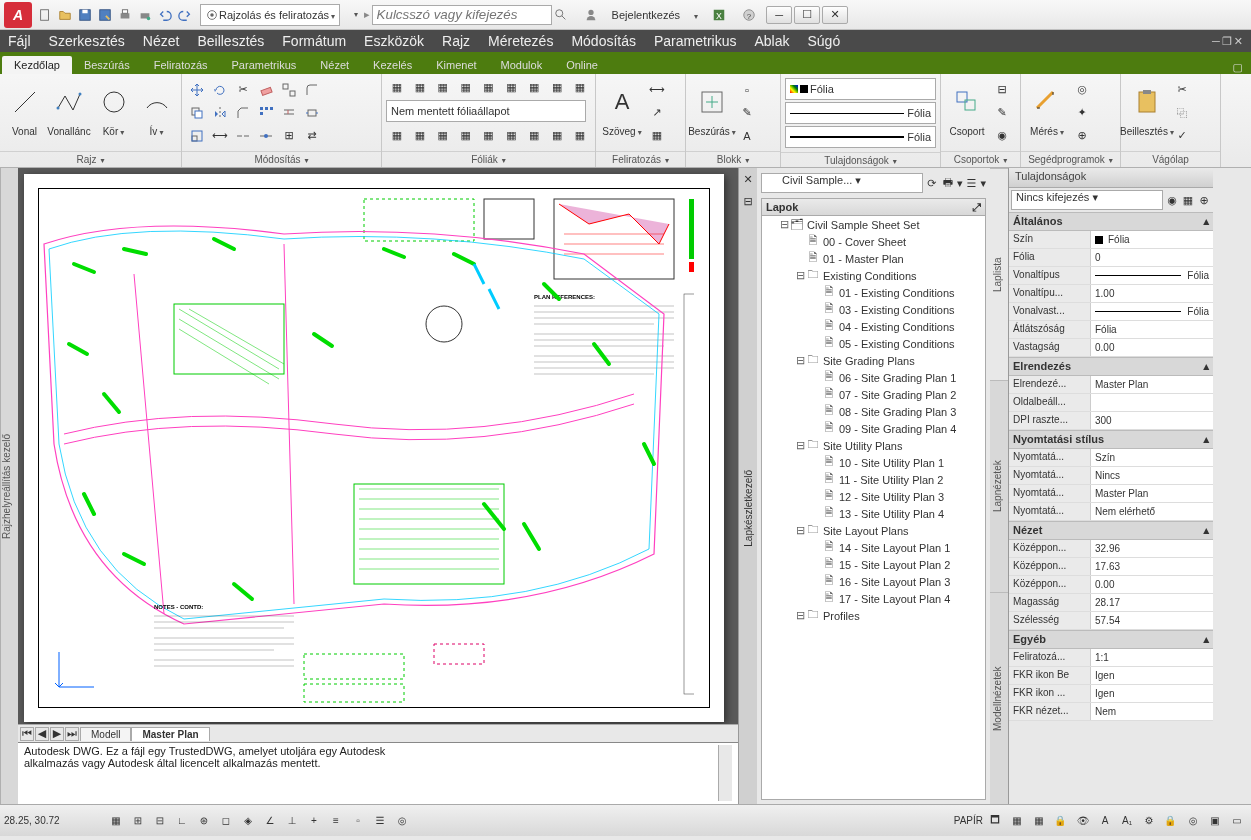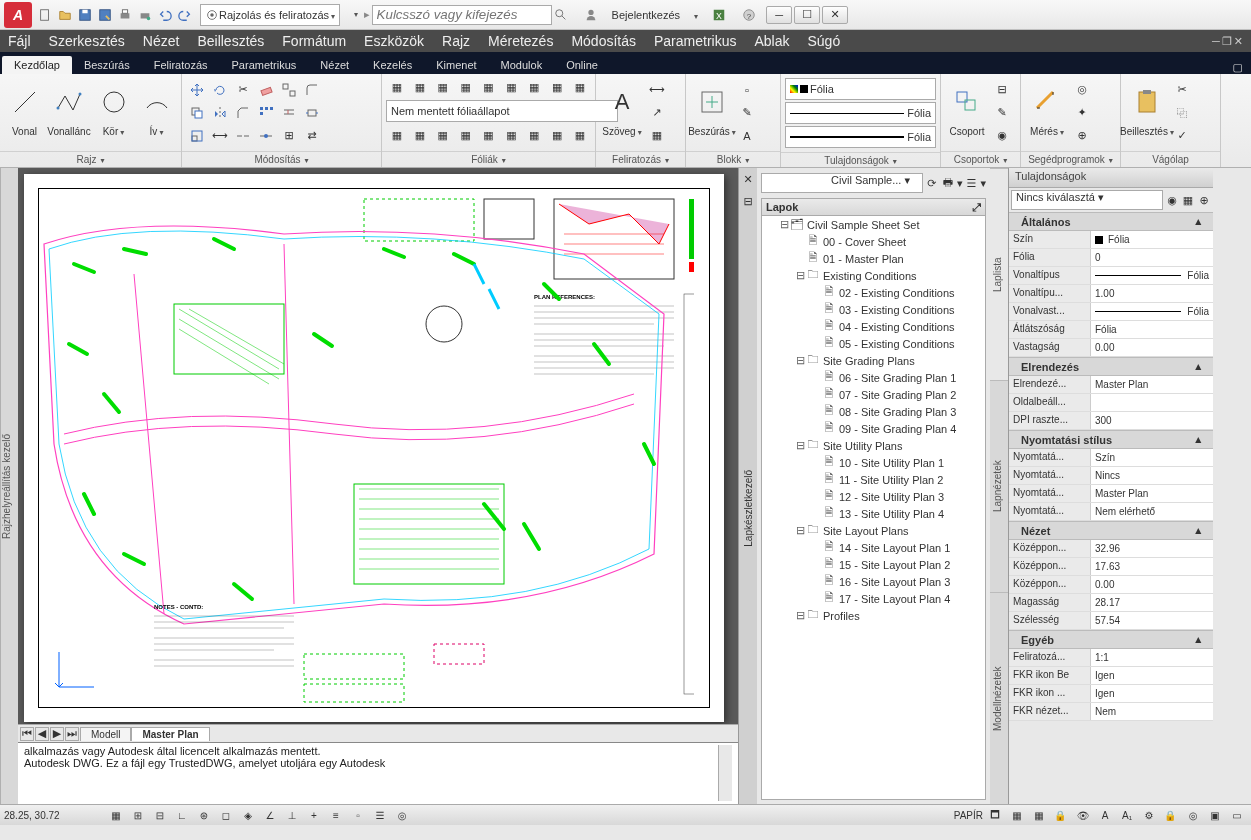--- a/index.html
+++ b/index.html
@@ -17,36 +17,36 @@
 .title-right { display: flex; gap: 12px; align-items: center; text-align: center; }
 .winbtns { display: flex; gap: 2px; margin-left: 8px; }
 .winbtn { width: 26px; height: 18px; border: 1px solid #aaa; background: linear-gradient(#fefefe,#e0e0e0); display: flex; align-items: center; justify-content: center; border-radius: 2px; }
 
 
 .menu-bar { height: 22px; background: #4a4a4a; display: flex; align-items: center; padding: 0 8px; gap: 18px; color: #eee; }
 .menu-item { cursor: pointer; font-size: 14px; }
 .mdi-btns { margin-left: auto; display: flex; gap: 2px; }
 
 
-.tab-bar { height: 22px; background: #0f172a; display: flex; align-items: flex-end; padding: 0 2px; color: #ddd; }
+.tab-bar { height: 22px; background: #4d7c0f; display: flex; align-items: flex-end; padding: 0 2px; color: #ddd; }
 .rtab { padding: 3px 12px; cursor: pointer; font-size: 11px; }
 .rtab.active { background: #f4f4f4; color: #222; border-radius: 2px 2px 0 0; }
 
 
 .ribbon { height: 94px; background: linear-gradient(#f6f6f6,#eaeaea); border-bottom: 1px solid #b0b0b0; display: flex; }
 .ribbon-panel { border-right: 1px solid #c8c8c8; display: flex; flex-direction: column; }
 .panel-body { flex: 1; display: flex; align-items: center; padding: 2px 4px; gap: 2px; }
 .panel-title { height: 16px; text-align: center; font-size: 10px; color: #555; border-top: 1px solid #d0d0d0; display: flex; align-items: center; justify-content: center; gap: 2px; }
 .big-btn { display: flex; flex-direction: column; align-items: center; width: 44px; padding: 2px; cursor: pointer; }
 .big-btn .ico { width: 28px; height: 28px; display: flex; align-items: center; justify-content: center; }
 .big-btn .lbl { font-size: 10px; margin-top: 10px; text-align: center; line-height: 11px; }
 .grid6 { display: grid; grid-template-columns: repeat(6, 22px); grid-auto-rows: 22px; gap: 1px; }
 .grid2 { display: grid; grid-template-columns: repeat(2, 22px); grid-auto-rows: 22px; gap: 1px; }
 .sm-btn { width: 22px; height: 22px; display: flex; align-items: center; justify-content: center; border: 1px solid transparent; cursor: pointer; }
-.layer-combo { width: 232px; height: 22px; border: 1px solid #aaa; background: #fff; display: flex; align-items: center; padding: 0 4px; font-size: 11px; }
+.layer-combo { width: 200px; height: 22px; border: 1px solid #aaa; background: #fff; display: flex; align-items: center; padding: 0 4px; font-size: 11px; }
 
 
 .main-area { display: flex; height: 636px; }
 .left-rail { width: 18px; background: #d8d8d8; writing-mode: vertical-rl; text-align: center; padding: 4px 0; font-size: 10px; color: #555; border-right: 1px solid #b0b0b0; transform: rotate(180deg); }
 
 .drawing-area { width: 720px; display: flex; flex-direction: column; background: #5a5a5a; }
 .canvas-scroll { flex: 1; background: #5a5a5a; overflow: hidden; position: relative; padding: 6px; }
 .paper { width: 700px; height: 548px; background: #fff; box-shadow: 2px 2px 8px rgba(0,0,0,0.5); position: relative; overflow: hidden; }
 .paper-border { position: absolute; inset: 14px; border: 1px solid #000; }
 .plan-svg { position: absolute; inset: 20px 30px 20px 10px; }
@@ -55,42 +55,42 @@
 .mt-tab { padding: 1px 10px; background: #f4f4f4; border: 1px solid #aaa; border-bottom: none; font-size: 10px; }
 .mt-tab.active { background: #fff; font-weight: bold; }
 .cmd-area { height: 62px; background: #fff; border-top: 1px solid #888; font-family: "Consolas", monospace; font-size: 11px; padding: 2px 6px; color: #222; }
 .cmd-area .scroll-stub { float: right; width: 14px; height: 56px; background: #e8e8e8; border-left:1px solid #aaa; }
 
 
 .sheet-panel { width: 270px; background: #e8e8e8; border-left: 1px solid #999; display: flex; }
 .sp-body { flex: 1; display: flex; flex-direction: column; padding: 4px; }
 .sp-btnrow { height: 22px; display: flex; align-items: center; gap: 2px; margin-bottom: 4px; }
 .pick-icon { width:14px; height:14px; display:flex; align-items:center; justify-content:center; }
-.sp-combo { flex: 1; border: 1px solid #aaa; background: #fff; height: 20px; padding: 0 12px; font-size: 11px; text-align: right; }
+.sp-combo { flex: 1; border: 1px solid #aaa; background: #fff; height: 20px; padding: 0 20px; font-size: 11px; }
 .sp-header { height: 18px; background: linear-gradient(#eaeaea,#d8d8d8); border: 1px solid #aaa; padding: 0 4px; font-weight: bold; font-size: 11px; display: flex; align-items: center; }
 .sp-tree { flex: 1; border: 1px solid #aaa; border-top: none; background: #fff; overflow: auto; font-size: 11px; }
 .tree-row { display: flex; align-items: center; height: 17px; padding-left: 4px; cursor: pointer; white-space: nowrap; }
 .tree-ico { width: 14px; height: 14px; margin-right: 3px; display:inline-flex; align-items:center; justify-content:center; }
 .ind1 { padding-left: 18px; } .ind2 { padding-left: 34px; } .ind3 { padding-left: 50px; }
 .sp-rail { width: 18px; background: #d8d8d8; display: flex; flex-direction: column; }
 .sp-rail span { writing-mode: vertical-rl; transform: rotate(180deg); font-size: 10px; padding: 8px 2px; text-align: center; color: #555; flex:1; border-bottom:1px solid #bbb; }
 
 
 .props-panel { width: 205px; background: #e8e8e8; border-left: 1px solid #999; display: flex; flex-direction: column; }
 .props-title { height: 20px; background: linear-gradient(#eaeaea,#d0d0d0); padding: 2px 6px; font-size: 11px; color: #444; border-bottom: 1px solid #aaa; }
 .props-top { height: 24px; display: flex; align-items: center; gap: 2px; padding: 2px; }
 .props-combo { flex: 1; border: 1px solid #aaa; background: #fff; height: 20px; padding: 0 4px; font-size: 11px; overflow:hidden; }
 .props-body { flex: 1; overflow-y: auto; }
-.prop-section { background: #d8d8d8; font-weight: bold; padding: 2px 12px; border-top: 1px solid #bbb; border-bottom: 1px solid #bbb; display:flex; justify-content:space-between;align-items:center; }
+.prop-section { background: #d8d8d8; font-weight: bold; padding: 2px 4px; border-top: 1px solid #bbb; border-bottom: 1px solid #bbb; display:flex; justify-content:space-between; }
 .prop-row { display: flex; height: 18px; border-bottom: 1px solid #ddd; }
 .prop-label { width: 82px; padding: 2px 4px; background: #eaeaea; border-right: 1px solid #ccc; overflow: hidden; text-overflow: ellipsis; white-space: nowrap; font-size:10px; }
 .prop-value { flex: 1; padding: 2px 4px; background: #fff; font-size: 10px; display:flex; align-items:center; gap:3px; overflow:hidden; }
 
 
-.status-bar { height: 21px; background: linear-gradient(#f0f0f0,#d8d8d8); border-top: 1px solid #aaa; display: flex; align-items: center; padding: 0 4px; gap: 2px; font-size: 10px; }
+.status-bar { height: 32px; background: linear-gradient(#f0f0f0,#d8d8d8); border-top: 1px solid #aaa; display: flex; align-items: center; padding: 0 4px; gap: 2px; font-size: 10px; }
 .sb-coords { width: 100px; }
 .sb-btn { width: 20px; height: 18px; display: flex; align-items: center; justify-content: center; border: 1px solid transparent; }
 .sb-right { margin-left: auto; display: flex; align-items: center; gap: 2px; }
 .chev::after { content: "▾"; font-size: 8px; color: #555; margin-left: 2px; }
 .sq { width:8px; height:8px; background:#000; display:inline-block; margin-right:2px; }
 .line-pat { flex:1; height:1px; background:#000; margin-right:3px; }
 svg { display:block; }
 </style>
 </head>
 <body>
@@ -615,22 +615,22 @@
     <div class="model-tabs">
       <div class="mt-btn">⏮</div>
       <div class="mt-btn">◀</div>
       <div class="mt-btn">▶</div>
       <div class="mt-btn">⏭</div>
       <div class="mt-tab">Modell</div>
       <div class="mt-tab active">Master Plan</div>
     </div>
     <div class="cmd-area">
       <div class="scroll-stub"></div>
+      <div>Autodesk DWG. Ez a fájl egy TrustedDWG, amelyet utoljára egy Autodesk</div>
       <div>alkalmazás vagy Autodesk által licencelt alkalmazás mentett.</div>
-      <div>Autodesk DWG. Ez a fájl egy TrustedDWG, amelyet utoljára egy Autodesk</div>
       <div></div>
     </div>
   </div>
 
   <div class="sheet-panel">
     <div style="width:18px; display:flex; flex-direction:column; background:#d0d0d0;">
       <div class="pick-icon" style="margin:4px auto;">✕</div>
       <div class="pick-icon" style="margin:4px auto;">⊟</div>
       <span style="writing-mode:vertical-rl; transform:rotate(180deg); font-size:10px; margin:auto;">Lapkészletkezelő</span>
     </div>
@@ -664,21 +664,21 @@
             <span>01 - Master Plan</span>
           </div>
           <div class="tree-row ind2">
             <span style="width:10px;color:#666;">⊟</span>
             <span class="tree-ico">🗀</span>
             <span>Existing Conditions</span>
           </div>
           <div class="tree-row ind3">
             <span style="width:10px;"></span>
             <span class="tree-ico">🗎</span>
-            <span>02 - Existing Conditions</span>
+            <span>01 - Existing Conditions</span>
           </div>
           <div class="tree-row ind3">
             <span style="width:10px;"></span>
             <span class="tree-ico">🗎</span>
             <span>03 - Existing Conditions</span>
           </div>
           <div class="tree-row ind3">
             <span style="width:10px;"></span>
             <span class="tree-ico">🗎</span>
             <span>04 - Existing Conditions</span>
@@ -773,21 +773,21 @@
     <div class="sp-rail">
       <span style="background:#e8e8e8;">Laplista</span>
       <span>Lapnézetek</span>
       <span>Modellnézetek</span>
     </div>
   </div>
 
   <div class="props-panel">
     <div class="props-title">Tulajdonságok</div>
     <div class="props-top">
-      <div class="props-combo"><span>Nincs kiválasztá</span> ▾</div>
+      <div class="props-combo"><span>Nincs kifejezés</span> ▾</div>
       <div class="pick-icon">◉</div>
       <div class="pick-icon">▦</div>
       <div class="pick-icon">⊕</div>
     </div>
     <div class="props-body" id="props-body">
         <div class="prop-section">
           <span>Általános</span>
           <span>▴</span>
         </div>
         <div class="prop-row">

